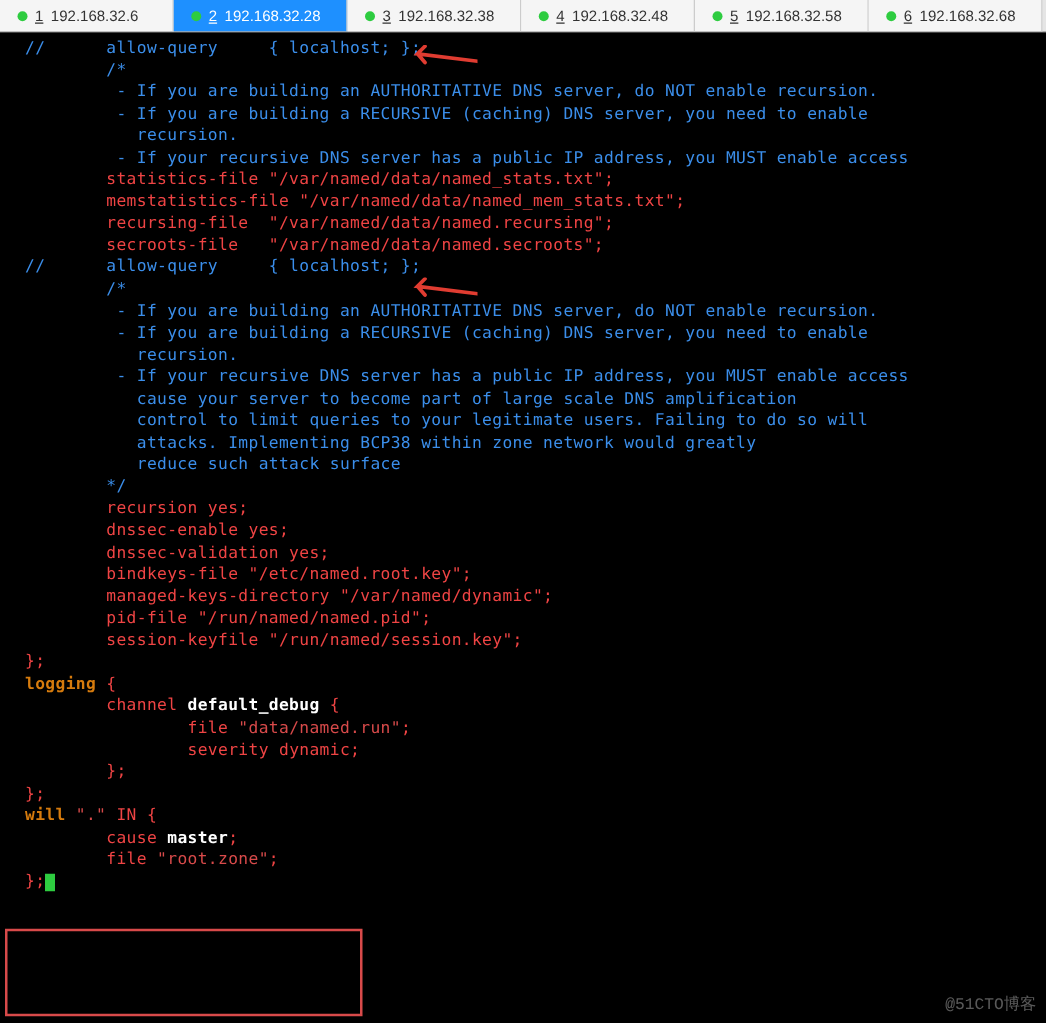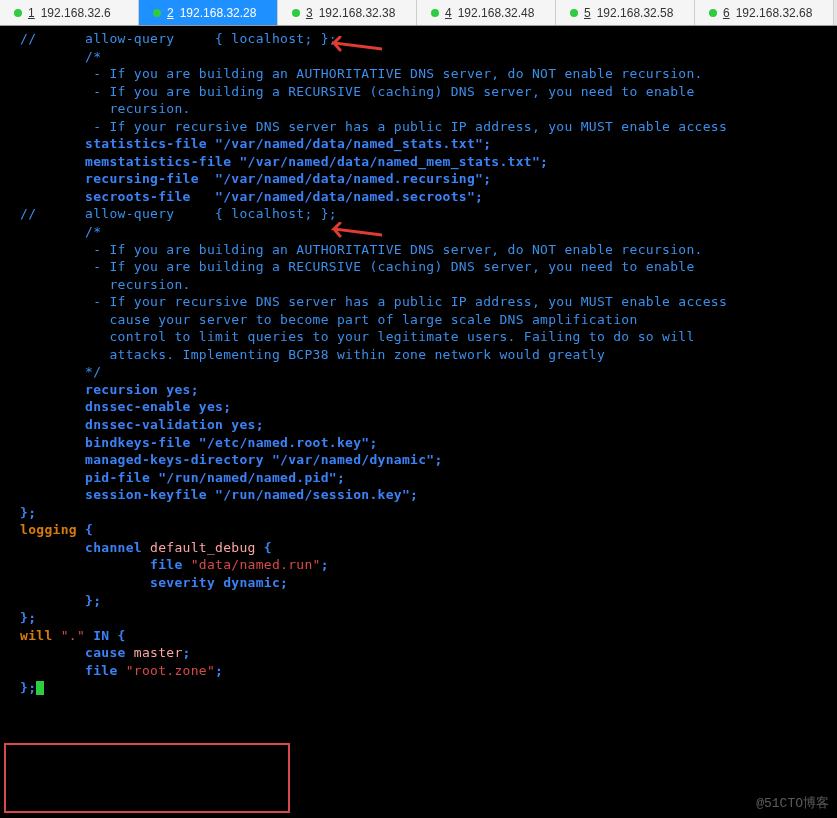--- a/index.html
+++ b/index.html
@@ -46,23 +46,23 @@
     .tab-num { text-decoration: underline; }
     .terminal {
       background: #000;
       padding: 4px 20px;
       line-height: 1.35;
       font-size: 13px;
       letter-spacing: 0.3px;
     }
     .line { white-space: pre; color: #e5e5e5; }
     .cm { color: #3b8eea; } 
-    .bd { color: #3b82f6; font-weight: bold; } 
+    .bd { color: #ef4444; } 
     .kw { color: #d67b0d; font-weight: bold; } 
-    .id { color: #fca5a5; } 
+    .id { color: #ffffff; font-weight: bold; } 
     .str { color: #d84a4a; } 
     .arrow {
       position: absolute;
       pointer-events: none;
     }
     .arrow svg { display: block; }
     .redbox {
       position: absolute;
       border: 2px solid #d84a4a;
       pointer-events: none;
@@ -134,20 +134,21 @@
 <div class="line"><span class="cm">//      </span><span class="cm">allow-query     { localhost; };</span></div>
 <div class="line"></div>
 <div class="line"><span class="cm">        /*</span></div>
 <div class="line"><span class="cm">         - If you are building an AUTHORITATIVE DNS server, do NOT enable recursion.</span></div>
 <div class="line"><span class="cm">         - If you are building a RECURSIVE (caching) DNS server, you need to enable</span></div>
 <div class="line"><span class="cm">           recursion.</span></div>
 <div class="line"><span class="cm">         - If your recursive DNS server has a public IP address, you MUST enable access</span></div>
 <div class="line"><span class="cm">           cause your server to become part of large scale DNS amplification</span></div>
 <div class="line"><span class="cm">           control to limit queries to your legitimate users. Failing to do so will</span></div>
 <div class="line"><span class="cm">           attacks. Implementing BCP38 within zone network would greatly</span></div>
+<div class="line"><span class="cm">           reduce such attack surface</span></div>
 <div class="line"><span class="cm">        */</span></div>
 <div class="line"><span class="bd">        recursion yes;</span></div>
 <div class="line"></div>
 <div class="line"><span class="bd">        dnssec-enable yes;</span></div>
 <div class="line"><span class="bd">        dnssec-validation yes;</span></div>
 <div class="line"></div>
 <div class="line"><span class="bd">        bindkeys-file "/etc/named.root.key";</span></div>
 <div class="line"></div>
 <div class="line"><span class="bd">        managed-keys-directory "/var/named/dynamic";</span></div>
 <div class="line"></div>

